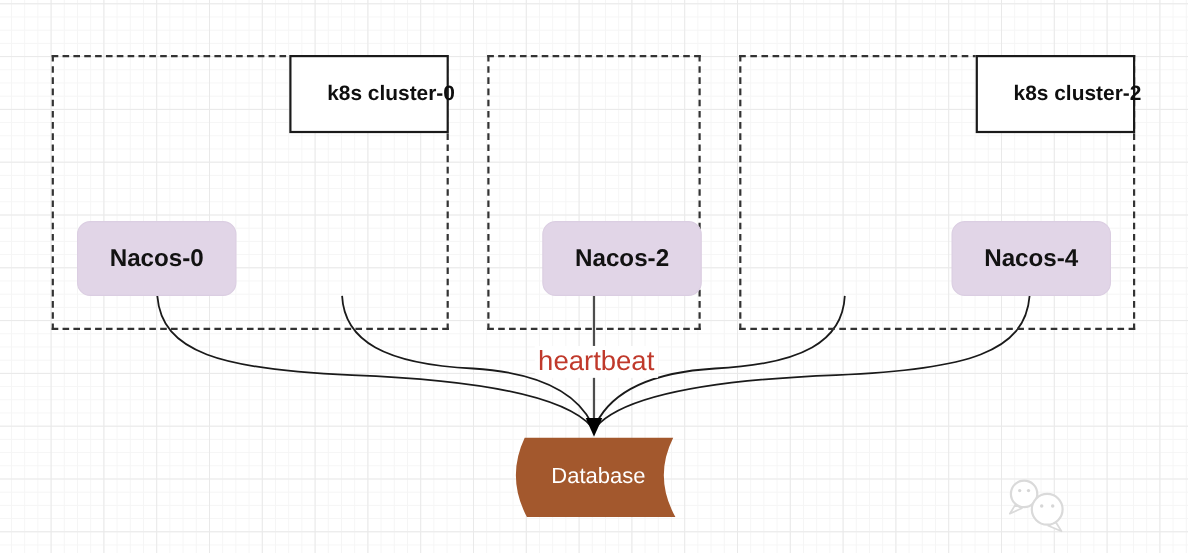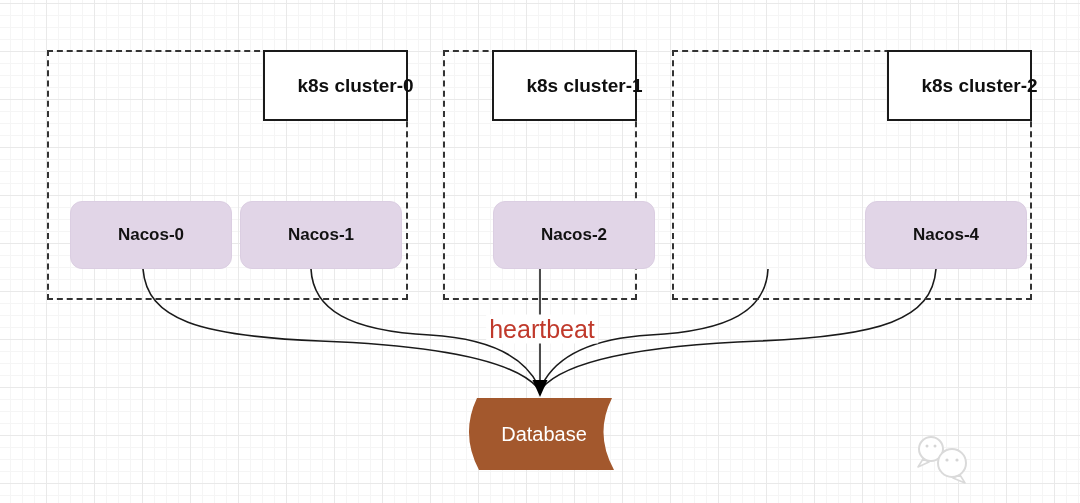--- a/index.html
+++ b/index.html
@@ -49,30 +49,30 @@
     justify-content: center;
     font-weight: bold;
     font-size: 19px;
     color: #0f0f0f;
     white-space: nowrap;
     padding-left: 40px;
   }
 
   .nacos-node {
     position: absolute;
-    width: 162px; height: 68px;
+    width: 145px; height: 68px;
     top: 149px;
     background: #E1D5E7;
     border: 1px solid #dbcee2;
     border-radius: 12px;
     display: flex;
     align-items: center;
     justify-content: center;
     font-weight: bold;
-    font-size: 17px;
+    font-size: 22px;
     color: #121212;
   }
   .node-0 { left: 21px; }
   .node-1 { left: 191px; }
   .node-2 { left: 23px; margin-left: 25px; }
   .node-3 { left: 22px; }
   .node-4 { left: 191px; }
 
   .heartbeat-label {
     position: absolute;
@@ -132,25 +132,23 @@
       <circle cx="952" cy="463" r="14" fill="#ffffff" stroke="#dadada" stroke-width="2"></circle>
       <path d="M 960 475 L 965 483 L 953 478 Z" fill="#ffffff" stroke="#dadada" stroke-width="1.6" stroke-linejoin="round"></path>
       <circle cx="947" cy="460" r="1.6" fill="#d6d6d6"></circle>
       <circle cx="957" cy="460" r="1.6" fill="#d6d6d6"></circle>
     </g>
   </svg>
 
   <div class="cluster cluster-0">
     <div class="cluster-label">k8s cluster-0</div>
     <div class="nacos-node node-0">Nacos-0</div>
-    <div class="nacos-node node-1">Nacos-1</div>
   </div>
 
   <div class="cluster cluster-1">
-    <div class="cluster-label">k8s cluster-1</div>
     <div class="nacos-node node-2">Nacos-2</div>
   </div>
 
   <div class="cluster cluster-2">
     <div class="cluster-label">k8s cluster-2</div>
     <div class="nacos-node node-4">Nacos-4</div>
   </div>
 
   <div class="heartbeat-label">heartbeat</div>
 

